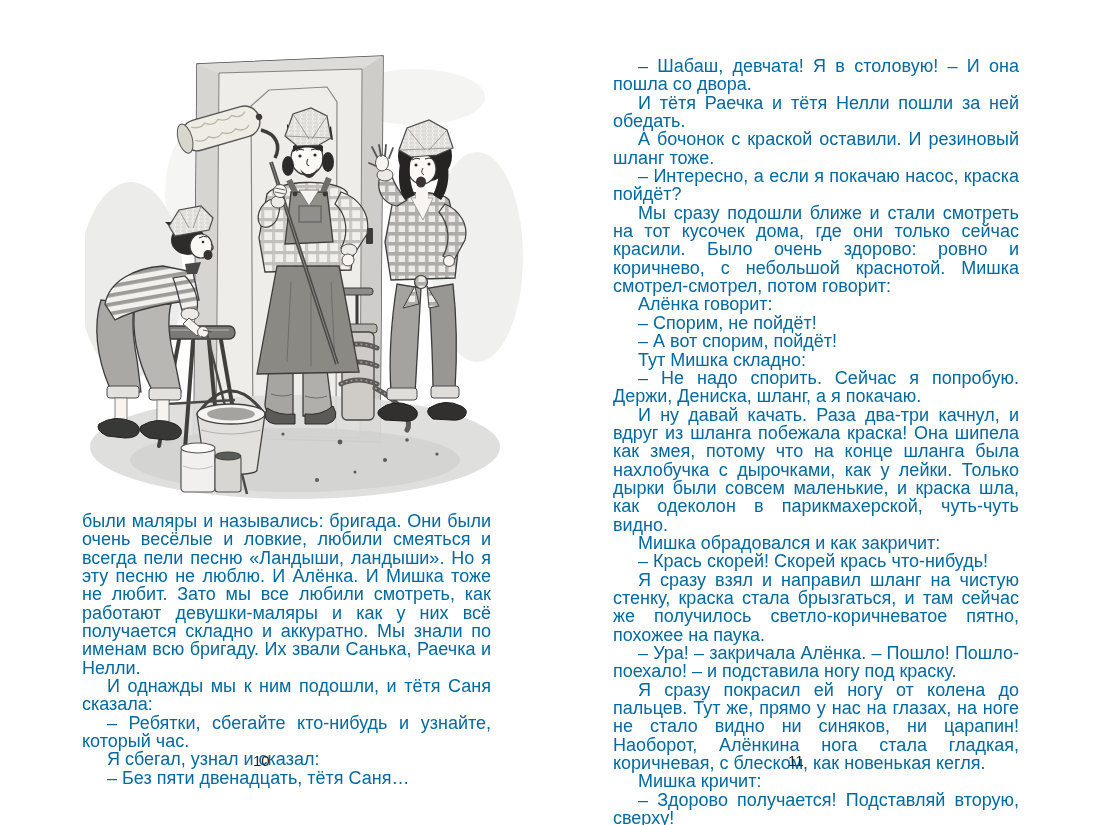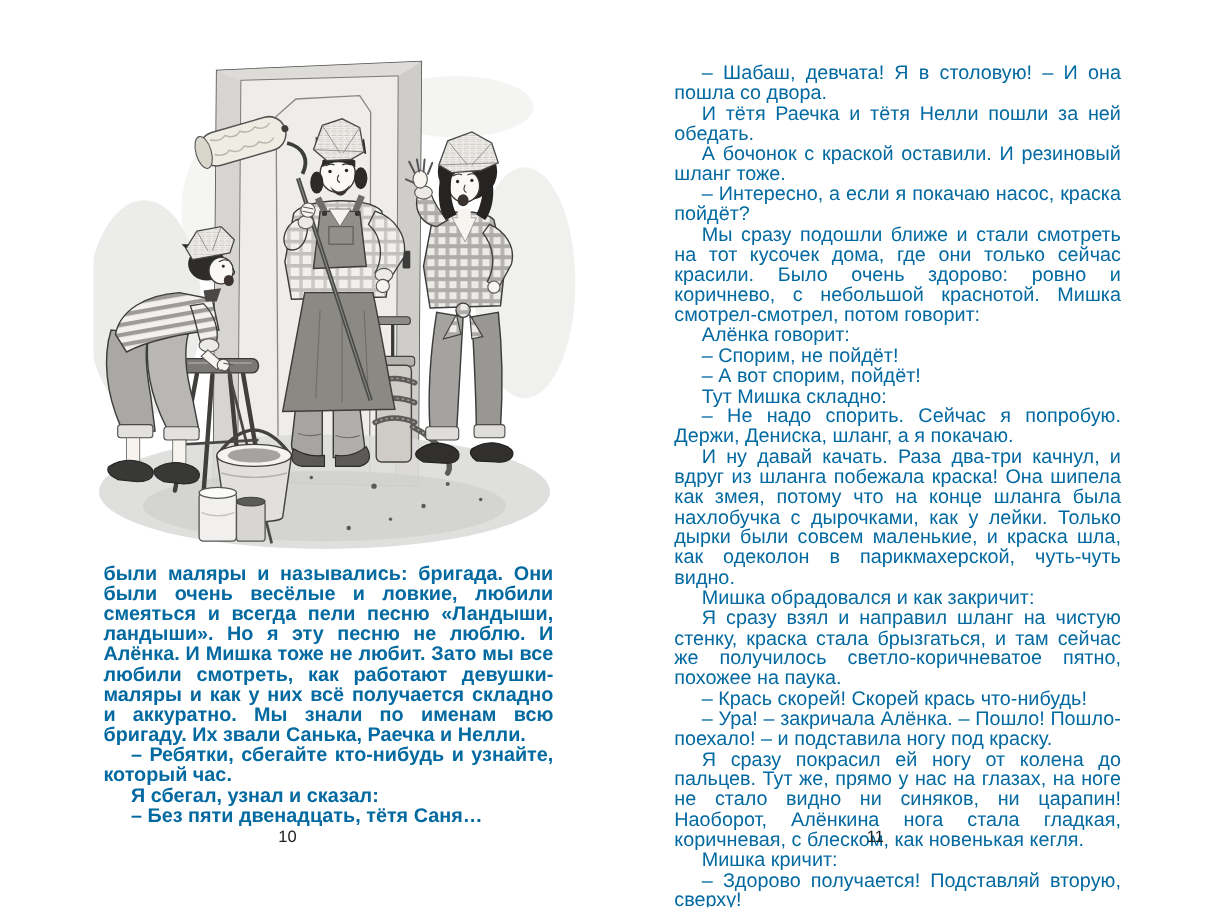--- a/index.html
+++ b/index.html
@@ -1,20 +1,20 @@
 <!DOCTYPE html>
 <html lang="ru"><head>
 <meta charset="utf-8">
 <style>
   html,body{margin:0;padding:0;background:#ffffff;}
   body{width:1100px;height:825px;font-family:"Liberation Sans",sans-serif;}
   .spread{position:relative;width:1100px;height:825px;background:#ffffff;overflow:hidden;}
   .illustration{position:absolute;left:85px;top:42px;width:440px;height:468px;}
   .text-col{position:absolute;color:#0369a1;font-size:18px;line-height:18.35px;}
-  .text-col.left{left:94px;top:512px;width:409px;font-weight:bold;}
+  .text-col.left{left:82px;top:512px;width:409px;}
   .text-col.right{left:613px;top:57px;width:406px;}
   p.para{margin:0;padding:0;text-align:justify;text-indent:25px;
          -webkit-hyphens:manual;hyphens:manual;}
   p.para.noindent{text-indent:0;}
   .page-num{position:absolute;top:752px;width:60px;
             font-size:15px;color:#222;}
   .page-num.left{left:253px;}
   .page-num.right{left:788px;}
 </style>
 </head>
@@ -226,40 +226,41 @@
         <circle cx="322" cy="398" r="1.8"></circle>
         <circle cx="232" cy="438" r="2"></circle>
         <circle cx="198" cy="392" r="1.6"></circle>
         <circle cx="352" cy="412" r="1.6"></circle>
       </g>
     </svg>
   </div>
 
   <div class="text-col left">
       <p class="para noindent">были маляры и назывались: бригада. Они были очень весёлые и ловкие, любили смеяться и всегда пели пес­ню «Ландыши, ландыши». Но я эту песню не люблю. И Алёнка. И Мишка тоже не любит. Зато мы все люби­ли смотреть, как работают девушки-маляры и как у них всё получается складно и аккуратно. Мы знали по име­нам всю бригаду. Их звали Санька, Раечка и Нелли.</p>
+      <p class="para">И однажды мы к ним подошли, и тётя Саня сказала:</p>
       <p class="para">– Ребятки, сбегайте кто-нибудь и узнайте, который час.</p>
       <p class="para">Я сбегал, узнал и сказал:</p>
       <p class="para">– Без пяти двенадцать, тётя Саня…</p>
     </div>
 
   <div class="text-col right">
       <p class="para">– Шабаш, девчата! Я в столовую! – И она пошла со двора.</p>
       <p class="para">И тётя Раечка и тётя Нелли пошли за ней обедать.</p>
       <p class="para">А бочонок с краской оставили. И резиновый шланг тоже.</p>
       <p class="para">– Интересно, а если я покачаю насос, краска пойдёт?</p>
       <p class="para">Мы сразу подошли ближе и стали смотреть на тот ку­сочек дома, где они только сейчас красили. Было очень здорово: ровно и коричнево, с небольшой краснотой. Мишка смотрел-смотрел, потом говорит:</p>
       <p class="para">Алёнка говорит:</p>
       <p class="para">– Спорим, не пойдёт!</p>
       <p class="para">– А вот спорим, пойдёт!</p>
       <p class="para">Тут Мишка складно:</p>
       <p class="para">– Не надо спорить. Сейчас я попробую. Держи, Де­ниска, шланг, а я покачаю.</p>
       <p class="para">И ну давай качать. Раза два-три качнул, и вдруг из шланга побежала краска! Она шипела как змея, потому что на конце шланга была нахло­бучка с дырочками, как у лейки. Только дырки были совсем маленькие, и краска шла, как одеколон в парикма­херской, чуть-чуть видно.</p>
       <p class="para">Мишка обрадовался и как закричит:</p>
+      <p class="para">– Крась скорей! Скорей крась что-нибудь!</p>
       <p class="para">Я сразу взял и направил шланг на чистую стенку, краска стала брызгаться, и там сейчас же получилось светло-коричне­ватое пятно, похожее на паука.</p>
-      <p class="para">– Крась скорей! Скорей крась что-нибудь!</p>
       <p class="para">– Ура! – закричала Алёнка. – Пошло! Пошло-поеха­ло! – и подставила ногу под краску.</p>
       <p class="para">Я сразу покрасил ей ногу от колена до пальцев. Тут же, прямо у нас на глазах, на ноге не стало видно ни синяков, ни царапин! Наоборот, Алён­кина нога стала гладкая, коричневая, с блеском, как новенькая кегля.</p>
       <p class="para">Мишка кричит:</p>
       <p class="para">– Здорово получается! Подставляй вторую, сверху!</p>
       <p class="para">И Алёнка живенько подставила вторую ногу, а я мо­ментально покрасил её сверху донизу два раза.</p>
     </div>
 
   <div class="page-num left">10</div>
   <div class="page-num right">11</div>
 

